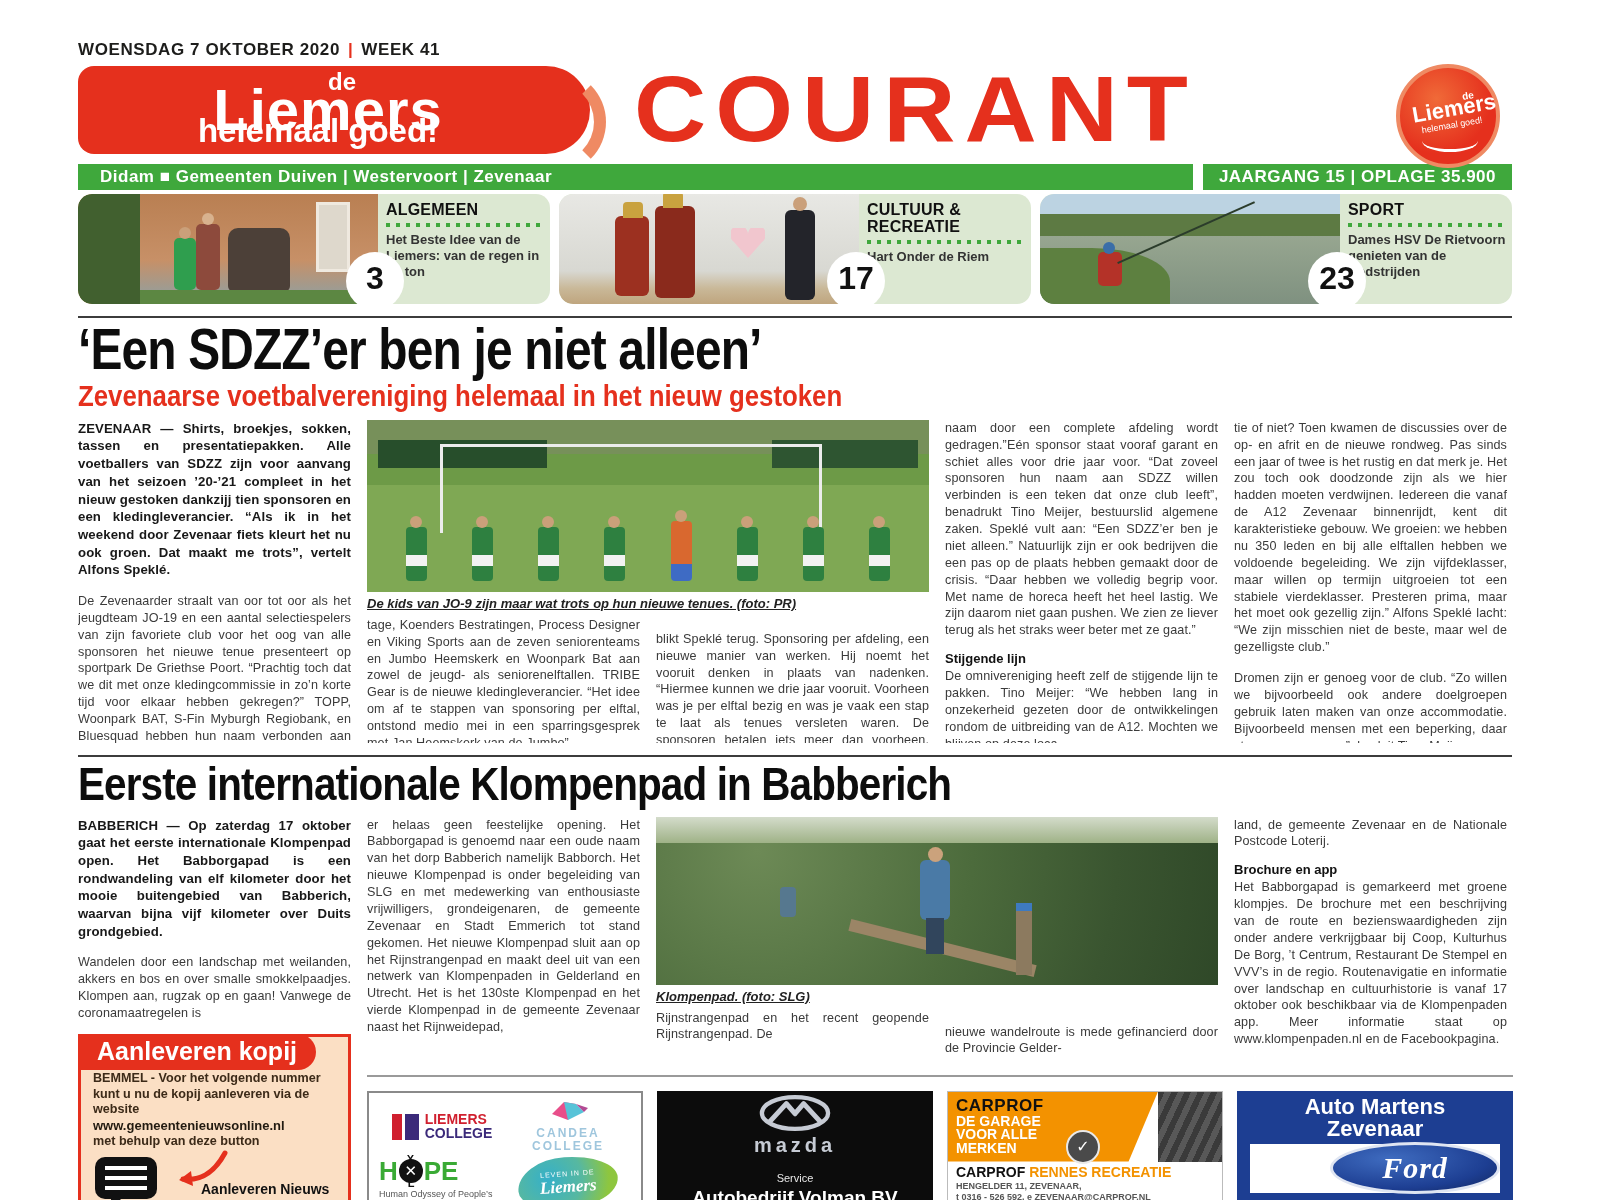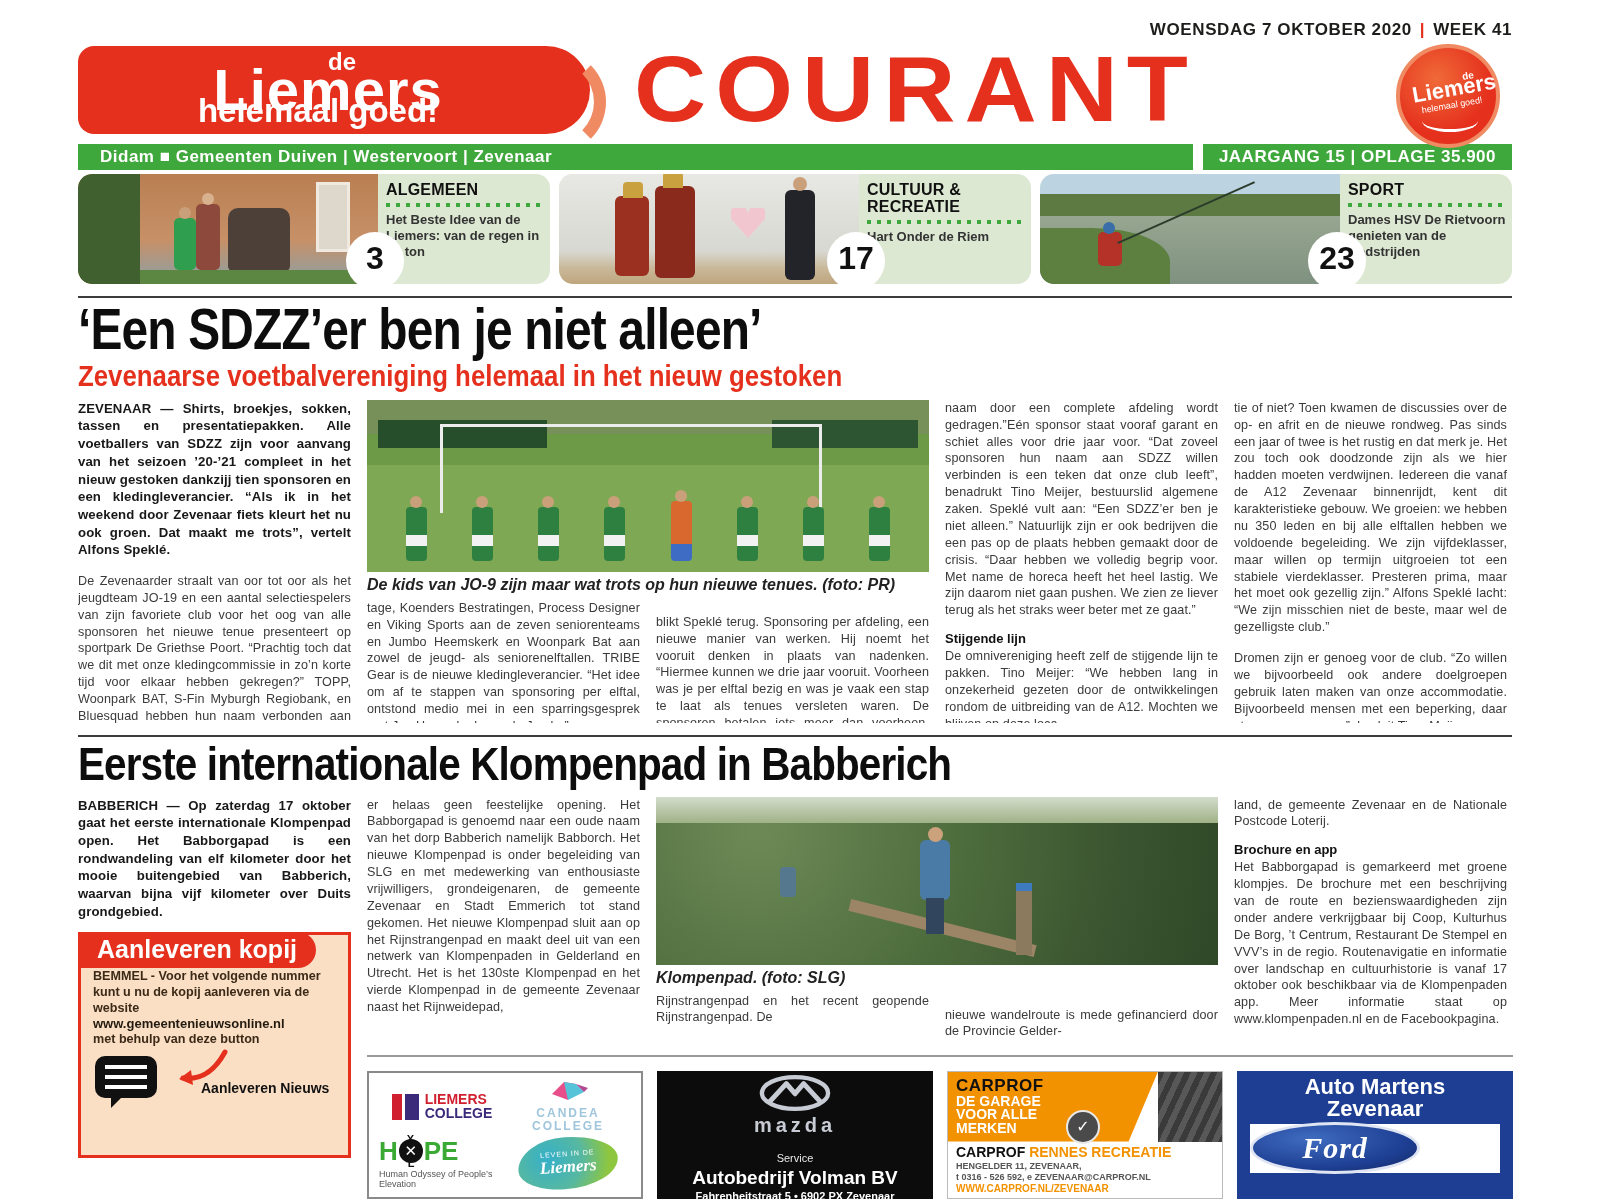--- a/index.html
+++ b/index.html
@@ -1,21 +1,21 @@
 <!DOCTYPE html>
 <html><head>
 <meta charset="utf-8">
 <style>
   * { box-sizing: border-box; margin: 0; padding: 0; }
   html,body { width:1598px; height:1200px; background:#fff; overflow:hidden;
     font-family:"Liberation Sans","DejaVu Sans",sans-serif; }
   .page { position:absolute; left:78px; top:0; width:1434px; }
 
   
-  .dateline { margin-top:20px; height:20px; text-align:right; font-size:17px; font-weight:bold;
+  .dateline { margin-top:40px; height:20px; font-size:17px; font-weight:bold;
     color:#1d1d1b; letter-spacing:.6px; }
   .dateline .sep { color:#e5301d; font-weight:bold; padding:0 8px; }
 
   
   .masthead { position:relative; height:98px; margin-top:4px; }
   .logo-block { position:absolute; left:0; top:2px; width:512px; height:88px; background:#e5301d;
     border-radius:16px 44px 44px 16px; color:#fff; text-align:center; }
   .logo-block::after { content:""; position:absolute; right:-16px; top:4px; width:80px; height:80px;
     border:12px solid transparent; border-right-color:#ef8a63; border-radius:50%; transform:rotate(0deg); }
   .logo-de { position:absolute; top:2px; left:250px; font-size:24px; font-weight:bold; }
@@ -90,21 +90,21 @@
     transform:scaleX(.86); transform-origin:left; white-space:nowrap; line-height:1.06; }
 
   
   .a1-body { display:flex; gap:16px; margin-top:8px; height:323px; overflow:hidden; }
   .col { flex:0 0 273px; width:273px; }
   .midcol { flex:0 0 562px; width:562px; }
   .bodytext { font-size:12.6px; line-height:1.34; color:#3a3a3a; text-align:justify; letter-spacing:.1px; }
   .bodytext + .bodytext { margin-top:14px; }
   .lead { font-weight:700; color:#181818; font-size:13.2px; }
   .colhead { font-size:13px; font-weight:800; color:#111; margin-top:12px; margin-bottom:2px; }
-  .caption { font-size:16px; font-weight:700; font-style:italic; color:#222; margin:4px 0 6px 0; }
+  .caption { font-size:13px; font-weight:700; font-style:italic; color:#222; margin:4px 0 6px 0;text-decoration:underline; }
   .twocol { display:flex; gap:16px; }
   .twocol .tc { flex:0 0 273px; width:273px; }
 
   
   .photo-a1 { position:relative; height:172px; overflow:hidden;
     background:linear-gradient(#77905a 0 20%, #6d9a47 20% 38%, #7fa854 38% 100%); }
   .photo-a1 .board { position:absolute; top:12%; left:2%; width:30%; height:16%; background:#274e2b; }
   .photo-a1 .board2 { position:absolute; top:12%; right:2%; width:26%; height:16%; background:#2e5531; }
   .photo-a1 .goal { position:absolute; left:13%; right:19%; top:14%; height:52%;
     border:3px solid #ececec; border-bottom:none; }
@@ -186,21 +186,21 @@
     transform:rotate(-90deg); transform-origin:right top; letter-spacing:1px; }
   .cp-badge { position:absolute; left:118px; top:38px; width:34px; height:34px; border-radius:50%;
     background:#4a4a4a; border:2px solid #e9e9e9; color:#fff; text-align:center; line-height:30px; font-size:16px; }
   .cp-dealer { font-size:14px; font-weight:900; padding:2px 8px 0 8px; color:#111; }
   .cp-dealer .or { color:#f39200; }
   .cp-addr { font-size:9px; font-weight:700; color:#555; padding:1px 8px 0 8px; line-height:1.25; }
   .cp-url { font-size:10px; font-weight:800; color:#f39200; padding:0 8px; }
 
   .ad-ford { background:#1d3e92; text-align:center; padding-top:5px; }
   .ford-name { color:#fff; font-size:22px; font-weight:800; line-height:1; }
-  .ford-panel { background:#fff; width:250px; height:49px; margin:4px auto 0 auto; display:flex; align-items:center; justify-content:flex-start; }
+  .ford-panel { background:#fff; width:250px; height:49px; margin:4px auto 0 auto; display:flex; align-items:center; justify-content:flex-end; }
   .ford-oval { width:170px; height:52px; border-radius:50%; border:3px solid #dfe5f2;
     background:radial-gradient(ellipse at 35% 30%, #3f6cc0, #1d3e92 65%, #12265c);
     color:#fff; font-family:"Liberation Serif","DejaVu Serif",serif; font-style:italic; font-weight:bold;
     font-size:30px; display:flex; align-items:center; justify-content:center; letter-spacing:1px; }
 </style>
 </head>
 <body>
 
 <div class="page">
 
@@ -325,20 +325,21 @@
     </div>
   </div>
 
   <div class="rule"></div>
   <h1 class="headline2">Eerste internationale Klompenpad in Babberich</h1>
 
   <div class="a2-row">
 
     <div class="a2-left">
       <p class="bodytext lead">BABBERICH — Op zaterdag 17 oktober gaat het eerste internationale Klompenpad open. Het Babborgapad is een rondwandeling van elf kilometer door het mooie buitengebied van Babberich, waarvan bijna vijf kilometer over Duits grondgebied.</p>
+      <p class="bodytext">Wandelen door een landschap met weilanden, akkers en bos en over smalle smokkelpaadjes. Klompen aan, rugzak op en gaan! Vanwege de coronamaatregelen is</p>
 
       <div class="kopij">
         <div class="kopij-tab">Aanleveren kopij</div>
         <p>BEMMEL - Voor het volgende nummer kunt u nu de kopij aanleveren via de website</p>
         <p class="k-url">www.gemeentenieuwsonline.nl</p>
         <p>met behulp van deze button</p>
         <div class="kopij-btnrow">
           <div class="bubble-icon"></div>
           <svg class="k-arrow" width="60" height="44" viewBox="0 0 60 44">
             <path d="M52 4 C40 26, 26 32, 10 30" fill="none" stroke="#e5301d" stroke-width="5" stroke-linecap="round"></path>

